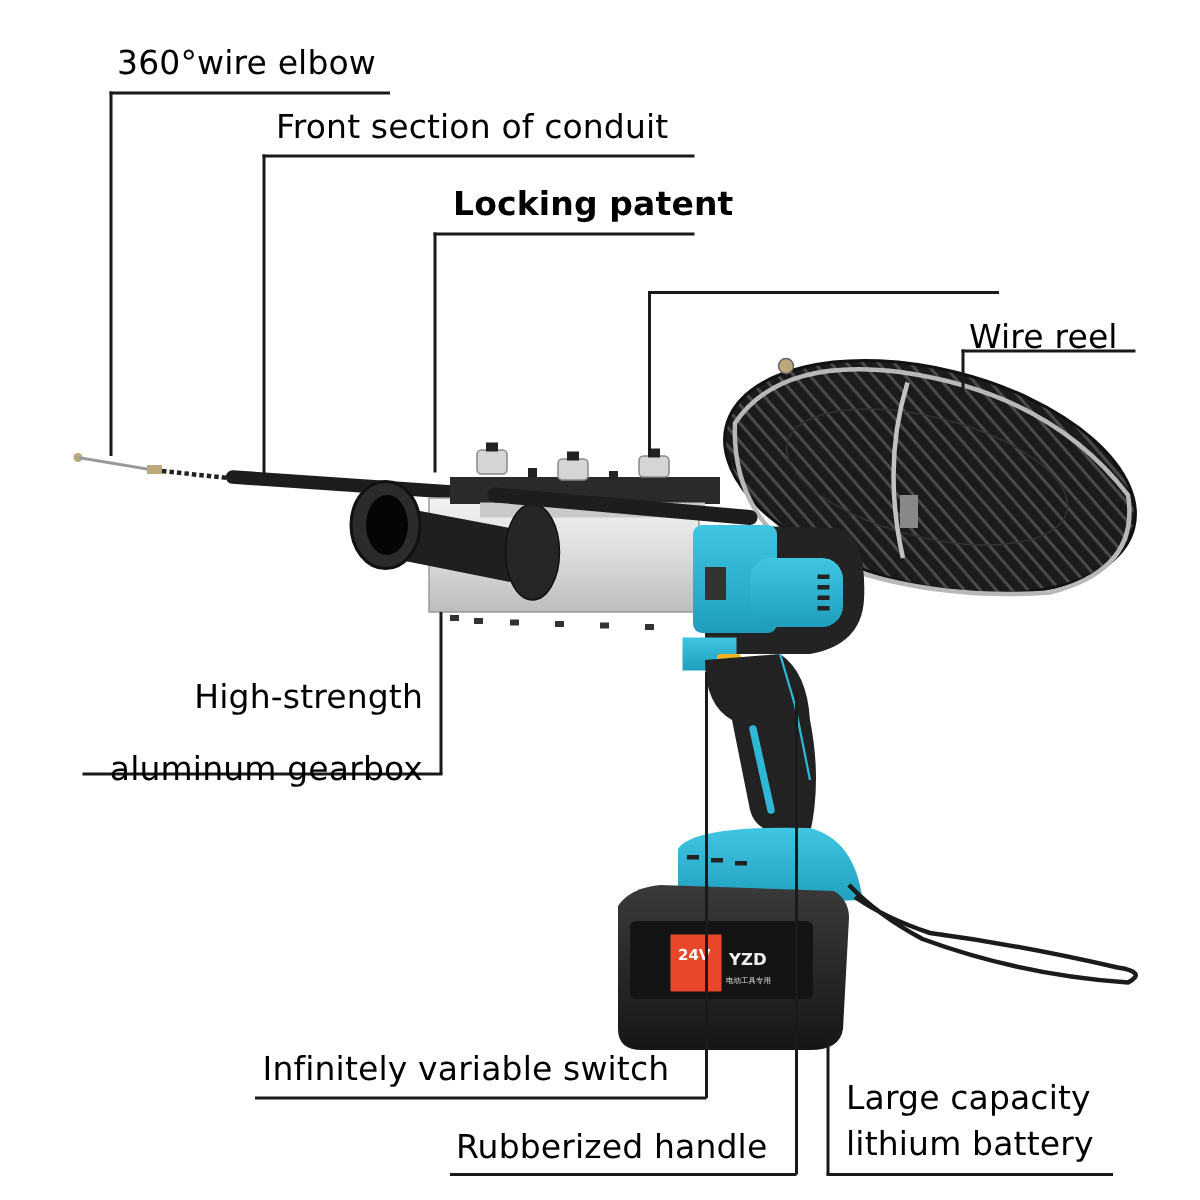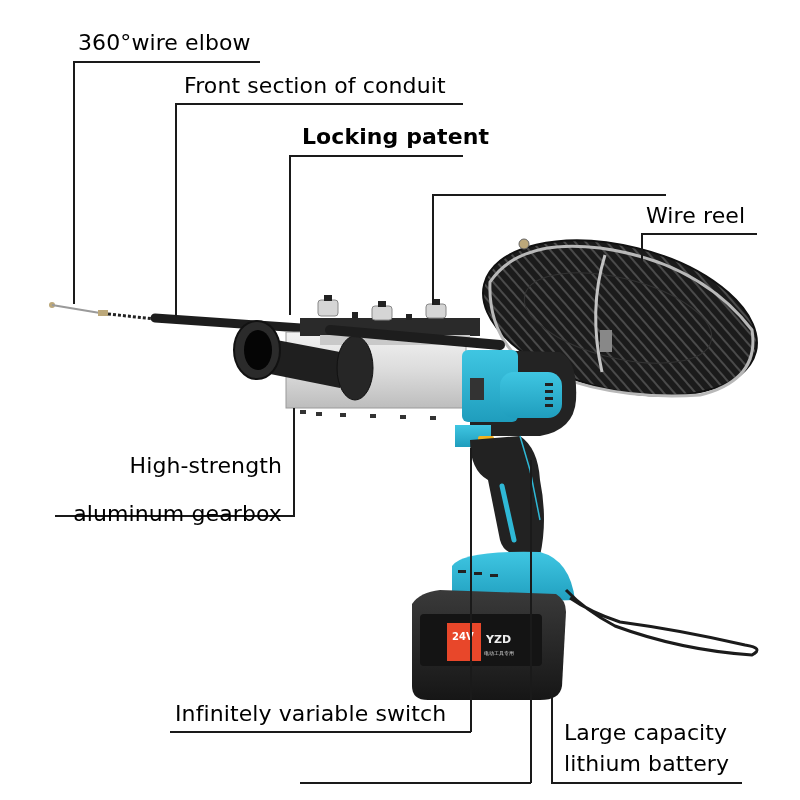--- a/index.html
+++ b/index.html
@@ -149,22 +149,23 @@
 
   <div class="line" style="left:530px;top:460px;width:1.5px;height:323px;"></div>
   <div class="line" style="left:300px;top:782px;width:231px;height:1.5px;"></div>
 
   <div class="line" style="left:551px;top:690px;width:1.5px;height:93px;"></div>
   <div class="line" style="left:551px;top:782px;width:191px;height:1.5px;"></div>
 
   <div class="label" style="left:78px;top:28px;">360°wire elbow</div>
   <div class="label" style="left:184px;top:71px;">Front section of conduit</div>
   <div class="label" style="left:302px;top:122px;font-weight:bold;">Locking patent</div>
-  <div class="label" style="left:646px;top:201px;">Wire reel</div>
+  <div class="label" style="left:646px;top:211px;">Wire reel</div>
 
   <div class="label right" style="right:518px;top:451px;">High-strength</div>
   <div class="label right" style="right:518px;top:499px;">aluminum gearbox</div>
 
   <div class="label" style="left:175px;top:699px;">Infinitely variable switch</div>
+  <div class="label" style="left:304px;top:751px;">Rubberized handle</div>
 
   <div class="label" style="left:564px;top:749px;">lithium battery</div>
   <div class="label" style="left:564px;top:718px;">Large capacity</div>
 </div>
 
 </body></html>

